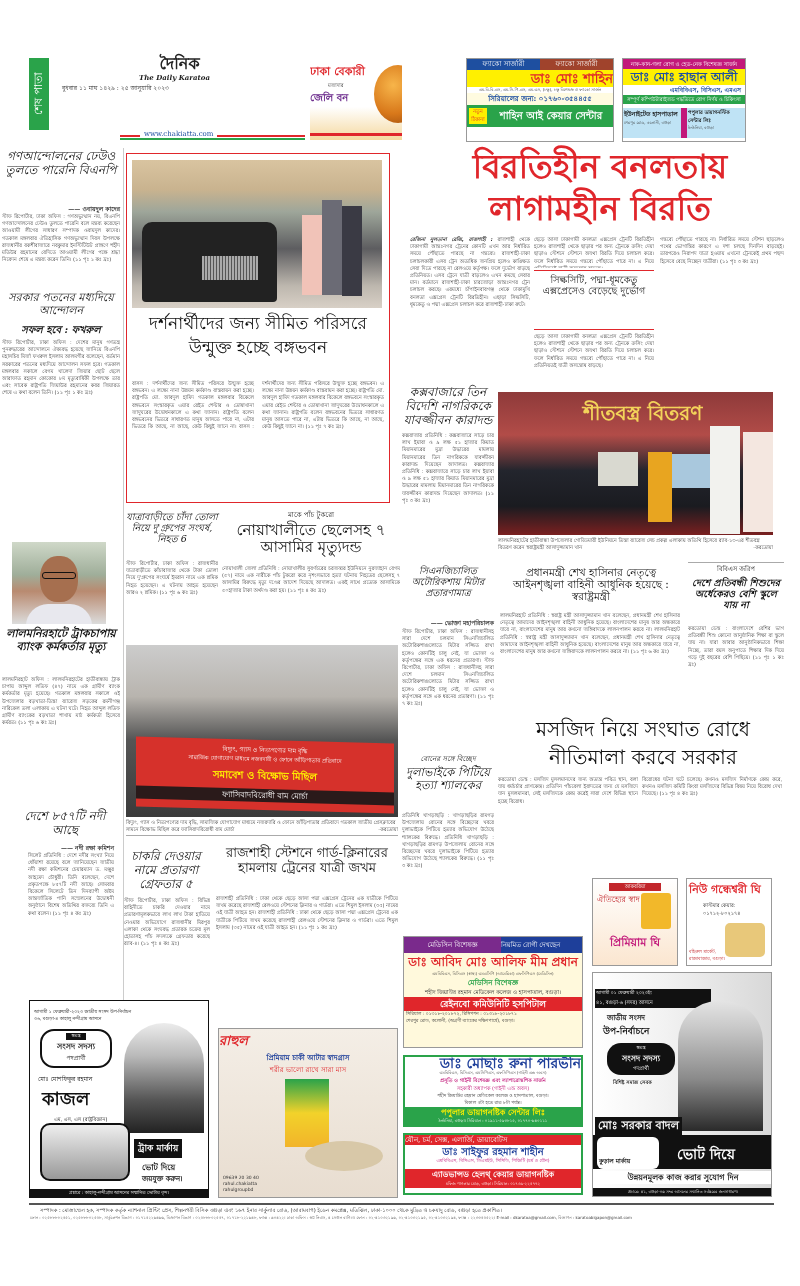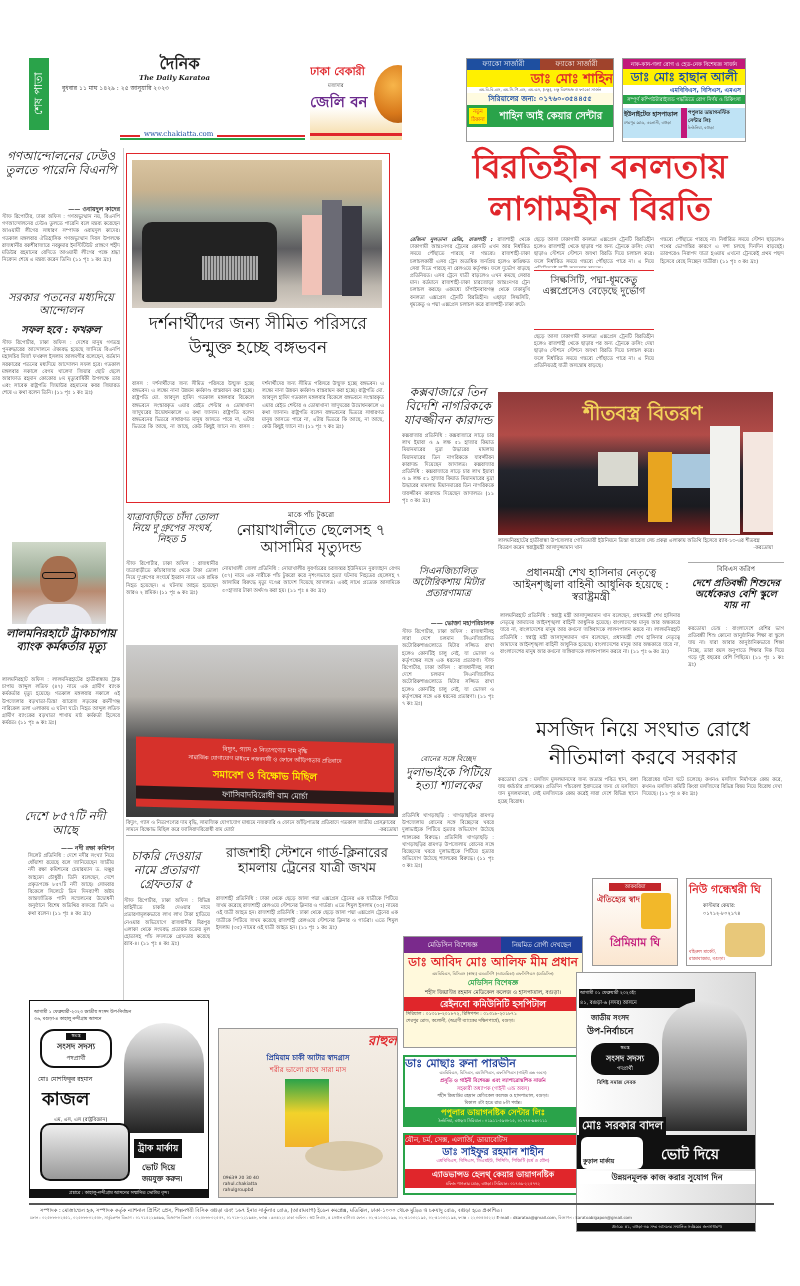--- a/index.html
+++ b/index.html
@@ -27,21 +27,21 @@
 </div>
 <div class="abs" style="left:120px;top:134px;width:185px;height:6px">
   <div style="position:absolute;left:0;right:0;top:1px;height:2px;background:#e0262b"></div>
   <div style="position:absolute;left:0;right:0;top:4px;height:2px;background:#2aa34a"></div>
 </div>
 <div class="abs" style="left:140px;top:130px;background:#fff;padding:0 4px;font-family:'DejaVu Serif',serif;font-size:7px;color:#1e4fa0">www.chakiatta.com</div>
 
 <div class="abs ad" style="left:310px;top:57px;width:92px;height:83px;border:none;background:linear-gradient(180deg,#fff 0,#fff 60%,#f5d9a0 100%)">
   <div style="font-weight:bold;color:#e0262b;font-size:11px;text-align:left;margin-top:6px">ঢাকা বেকারী</div>
   <div style="font-size:5px;color:#333;margin-left:18px">মজাদার</div>
-  <div style="font-size:15px;color:#6b2a8c;font-weight:bold">জেলি বন</div>
+  <div style="font-size:10px;color:#6b2a8c;font-weight:bold">জেলি বন</div>
   <div style="position:absolute;right:-20px;top:8px;width:48px;height:58px;border-radius:50%;background:radial-gradient(circle at 40% 35%,#f7b54a,#d8781a 60%,#9a4a0d)"></div>
   <div style="position:absolute;left:0;bottom:4px;width:92px;height:3px;background:#e0262b"></div>
 </div>
 
 <div class="abs ad" style="left:466px;top:58px;width:148px;height:84px;background:#fff">
   <div style="display:flex;height:11px">
     <div style="flex:1;background:#1e4fa0;color:#fff;font-size:7px;text-align:center;line-height:11px">ফ্যাকো সার্জারী</div>
     <div style="flex:1;background:#a0432c;color:#fff;font-size:7px;text-align:center;line-height:11px">ফ্যাকো সার্জারী</div>
   </div>
   <div style="background:#fff000;color:#e0262b;font-weight:bold;font-size:13px;text-align:right;line-height:17px">ডাঃ মোঃ শাহিন</div>
@@ -105,21 +105,21 @@
   <div style="position:absolute;left:10px;top:62px;width:135px;height:80px;background:#222;border-radius:10px 10px 4px 4px"></div>
   <div style="position:absolute;left:70px;top:96px;width:56px;height:24px;background:repeating-linear-gradient(90deg,#aaa 0 2px,#555 2px 3px)"></div>
   <div style="position:absolute;left:190px;top:40px;width:20px;height:95px;background:#6b6b75"></div>
   <div style="position:absolute;left:210px;top:46px;width:20px;height:90px;background:#3a3a44"></div>
   <div style="position:absolute;left:170px;top:55px;width:20px;height:80px;background:#f1c3b8"></div>
 </div>
 <div class="abs hl" style="left:130px;top:314px;width:256px;font-size:17px">দর্শনার্থীদের জন্য সীমিত পরিসরে</div>
 <div class="abs hl" style="left:130px;top:338px;width:256px;font-size:17px">উন্মুক্ত হচ্ছে বঙ্গভবন</div>
 <div class="abs body" style="left:132px;top:380px;width:252px;height:118px;column-count:2;column-gap:8px"><span>বাসস : দর্শনার্থীদের জন্য সীমিত পরিসরে উন্মুক্ত হচ্ছে বঙ্গভবন। এ লক্ষ্যে নানা উন্নয়ন কর্মকাণ্ড বাস্তবায়ন করা হচ্ছে। রাষ্ট্রপতি মো. আবদুল হামিদ গতকাল মঙ্গলবার বিকেলে বঙ্গভবনে সংস্কারকৃত এয়ার রেইড শেল্টার ও তোষাখানা জাদুঘরের উদ্বোধনকালে এ কথা জানান। রাষ্ট্রপতি বলেন বঙ্গভবনের ভিতরে সাধারণত মানুষ আসতে পারে না, এটার ভিতরে কি আছে, না আছে, কেউ কিছুই জানে না।</span> <span>বাসস : দর্শনার্থীদের জন্য সীমিত পরিসরে উন্মুক্ত হচ্ছে বঙ্গভবন। এ লক্ষ্যে নানা উন্নয়ন কর্মকাণ্ড বাস্তবায়ন করা হচ্ছে। রাষ্ট্রপতি মো. আবদুল হামিদ গতকাল মঙ্গলবার বিকেলে বঙ্গভবনে সংস্কারকৃত এয়ার রেইড শেল্টার ও তোষাখানা জাদুঘরের উদ্বোধনকালে এ কথা জানান। রাষ্ট্রপতি বলেন বঙ্গভবনের ভিতরে সাধারণত মানুষ আসতে পারে না, এটার ভিতরে কি আছে, না আছে, কেউ কিছুই জানে না।</span> <span class="cont">(১১ পৃঃ ৭ কঃ দ্রঃ)</span></div>
 
-<div class="abs hl" style="left:126px;top:512px;width:92px;font-size:9.5px;font-style:italic">যাত্রাবাড়ীতে চাঁদা তোলা নিয়ে দু'গ্রুপের সংঘর্ষ, নিহত 5</div>
+<div class="abs hl" style="left:126px;top:512px;width:92px;font-size:9.5px;font-style:italic">যাত্রাবাড়ীতে চাঁদা তোলা নিয়ে দু'গ্রুপের সংঘর্ষ, নিহত 6</div>
 <div class="abs body" style="left:126px;top:560px;width:92px;height:82px"><span>স্টাফ রিপোর্টার, ঢাকা অফিস : রাজধানীর যাত্রাবাড়ীতে কাঁচাবাজার থেকে টাকা তোলা নিয়ে দু'গ্রুপের সংঘর্ষে ইমরান নামে এক শ্রমিক নিহত হয়েছেন। এ ঘটনায় আহত হয়েছেন আরও ২ শ্রমিক।</span> <span class="cont">(১১ পৃঃ ৬ কঃ দ্রঃ)</span></div>
 
 <div class="abs hl" style="left:222px;top:511px;width:178px;font-size:7px">মাকে পাঁচ টুকরো</div>
 <div class="abs hl" style="left:222px;top:522px;width:178px;font-size:15px">নোয়াখালীতে ছেলেসহ ৭ আসামির মৃত্যুদন্ড</div>
 <div class="abs body" style="left:222px;top:565px;width:178px;height:75px"><span>নোয়াখালী জেলা প্রতিনিধি : নোয়াখালীর সুবর্ণচরের চরজব্বর ইউনিয়নে নুরজাহান বেগম (৫৭) নামে এক নারীকে পাঁচ টুকরো করে নৃশংসভাবে হত্যা ঘটনায় নিহতের ছেলেসহ ৭ আসামির বিরুদ্ধে মৃত্যু দণ্ডের আদেশ দিয়েছে আদালত। একই সাথে প্রত্যেক আসামিকে ৫০হাজার টাকা অর্থদণ্ড করা হয়।</span> <span class="cont">(১১ পৃঃ ৪ কঃ দ্রঃ)</span></div>
 
 <div class="abs photo" style="left:126px;top:645px;width:272px;height:172px;background:linear-gradient(180deg,#ccc 0,#b8b4ae 30%,#555 55%,#3a3a3a)">
   <div style="position:absolute;left:10px;top:95px;width:258px;height:70px;background:#d6312b;transform:skewY(1.5deg)">
     <div style="color:#fff;font-size:6px;text-align:center;margin-top:5px">বিদ্যুৎ, গ্যাস ও নিত্যপণ্যের দাম বৃদ্ধি</div>
     <div style="color:#fff;font-size:5.5px;text-align:center">সামাজিক যোগাযোগ মাধ্যমে নজরদারী ও ফোনে আঁড়িপাতার প্রতিবাদে</div>
@@ -165,65 +165,65 @@
 <div class="abs hl" style="left:402px;top:766px;width:92px;font-size:11.5px;font-style:italic">দুলাভাইকে পিটিয়ে হত্যা শ্যালকের</div>
 <div class="abs body" style="left:402px;top:812px;width:92px;height:102px"><span>প্রতিনিধি খাগড়াছড়ি : খাগড়াছড়ির রামগড় উপজেলায় বোনের সঙ্গে বিচ্ছেদের খবরে দুলাভাইকে পিটিয়ে হত্যার অভিযোগ উঠেছে শ্যালকের বিরুদ্ধে।</span> <span>প্রতিনিধি খাগড়াছড়ি : খাগড়াছড়ির রামগড় উপজেলায় বোনের সঙ্গে বিচ্ছেদের খবরে দুলাভাইকে পিটিয়ে হত্যার অভিযোগ উঠেছে শ্যালকের বিরুদ্ধে।</span> <span class="cont">(১১ পৃঃ ৩ কঃ দ্রঃ)</span></div>
 
 <div class="abs hl" style="left:498px;top:718px;width:290px;font-size:20px">মসজিদ নিয়ে সংঘাত রোধে</div>
 <div class="abs hl" style="left:498px;top:746px;width:290px;font-size:20px">নীতিমালা করবে সরকার</div>
 <div class="abs body" style="left:498px;top:776px;width:140px;height:135px">করতোয়া ডেস্ক : মসজিদ মুসলমানদের জন্য অত্যন্ত পবিত্র স্থান, বলা যায় ধর্মচর্চার প্রাণকেন্দ্র। প্রতিদিন পাঁচবেলা ইবাদতের জন্য যে মসজিদে যান মুসলমানরা, সেই মসজিদকে কেন্দ্র করেই সারা দেশে বিভিন্ন স্থানে হচ্ছে বিরোধ।</div>
 <div class="abs body" style="left:642px;top:776px;width:140px;height:52px"><span>বিরোধের ঘটনা ঘটে চলেছে। কখনও মসজিদ নির্মাণকে কেন্দ্র করে, কখনও মসজিদ কমিটি কিংবা মসজিদের বিভিন্ন বিষয় নিয়ে বিরোধ দেখা দিয়েছে।</span> <span class="cont">(১১ পৃঃ ৪ কঃ দ্রঃ)</span></div>
 
 <div class="abs ad" style="left:592px;top:878px;width:86px;height:88px;background:linear-gradient(180deg,#fff 0,#fbe6d0 100%)">
   <div style="background:#c2262b;color:#fff;font-size:5px;text-align:center;margin:4px 16px 2px">আকবরিয়া</div>
-  <div style="color:#c2262b;font-size:8px;font-weight:bold;margin-left:4px">ঐতিহ্যের স্বাদ</div>
+  <div style="color:#c2262b;font-size:8px;font-weight:normal;margin-left:4px">ঐতিহ্যের স্বাদ</div>
   <div style="position:absolute;right:6px;top:14px;width:30px;height:36px;background:#f2b82a;border-radius:3px"></div>
   <div style="position:absolute;bottom:12px;left:0;right:0;text-align:center;color:#c2187a;font-size:11px;font-weight:bold">প্রিমিয়াম ঘি</div>
 </div>
 <div class="abs ad" style="left:686px;top:878px;width:86px;height:88px;background:#fff">
   <div style="color:#e0262b;font-size:11px;font-weight:bold;padding:2px">নিউ গন্ধেশ্বরী ঘি</div>
   <div style="font-size:5px;color:#222;padding-left:16px">কাস্টমার কেয়ার: ০১৭১২-৮০২১৭৪</div>
   <div style="position:absolute;right:6px;top:44px;width:40px;height:34px;background:#e8c87a;border-radius:5px"></div>
   <div style="position:absolute;left:2px;bottom:2px;width:40px;font-size:4.5px;color:#c2262b">বহিরুল মার্কেট, রাজাবাজার, বগুড়া।</div>
 </div>
 
 <div class="abs ad" style="left:403px;top:936px;width:180px;height:112px;background:#fff9dc">
   <div style="display:flex;height:16px">
     <div style="flex:1.2;background:#7a2a8c;color:#fff;font-size:7px;text-align:center;line-height:16px">মেডিসিন বিশেষজ্ঞ</div>
-    <div style="flex:1;background:#1e3f9a;color:#fff;font-size:6.5px;text-align:center;line-height:16px">নিয়মিত রোগী দেখছেন</div>
+    <div style="flex:1;background:#1e3f9a;color:#fff;font-size:6.5px;line-height:16px">নিয়মিত রোগী দেখছেন</div>
   </div>
   <div style="color:#e0262b;font-size:12px;font-weight:bold;text-align:center;line-height:18px">ডাঃ আবিদ মোঃ আলিফ মীম প্রধান</div>
   <div style="font-size:4px;text-align:center;color:#333">এমবিবিএস, বিসিএস (স্বাস্থ্য) এমএসিপি (আমেরিকা) এফসিপিএস (মেডিসিন)</div>
   <div style="color:#2aa34a;font-size:7px;font-weight:bold;text-align:center;line-height:10px">মেডিসিন বিশেষজ্ঞ</div>
   <div style="font-size:5.5px;text-align:center;color:#222;line-height:9px">শহীদ জিয়াউর রহমান মেডিকেল কলেজ ও হাসপাতাল, বগুড়া।</div>
   <div style="background:#e0262b;color:#fff;font-size:9px;font-weight:bold;text-align:center;line-height:14px">রেইনবো কমিউনিটি হসপিটাল</div>
   <div style="font-size:4.5px;color:#333;padding-left:2px">সিরিয়াল : ০১৩১৮-২০১৮৭২, রিসিপশন : ০১৩১৮-২০১৮৭১</div>
   <div style="font-size:4.5px;color:#333;padding-left:2px">শেরপুর রোড, কলোনী, (অগ্রণী ব্যাংকের দক্ষিণপার্শ্বে), বগুড়া।</div>
 </div>
 
 <div class="abs ad" style="left:403px;top:1055px;width:180px;height:72px;border:2px solid #2aa34a;background:#fff">
-  <div style="color:#1e3f9a;font-size:11px;font-weight:bold;text-align:left;line-height:13px">ডাঃ মোছাঃ রুনা পারভীন</div>
+  <div style="color:#1e3f9a;font-size:14px;font-weight:bold;text-align:right;line-height:13px">ডাঃ মোছাঃ রুনা পারভীন</div>
   <div style="font-size:4px;text-align:center;color:#333">এমবিবিএস, বিসিএস, এমসিপিএস, এফসিপিএস (গাইনী এন্ড অবস)</div>
   <div style="font-size:5px;text-align:center;color:#c2187a;font-weight:bold">প্রসূতি ও গাইনী বিশেষজ্ঞ এবং ল্যাপারোস্কপিক সার্জন</div>
   <div style="font-size:5px;text-align:center;color:#c2187a">সহকারী অধ্যাপক (গাইনী এন্ড অবস)</div>
   <div style="font-size:4.5px;text-align:center;color:#333">শহীদ জিয়াউর রহমান মেডিকেল কলেজ ও হাসপাতাল, বগুড়া।</div>
   <div style="font-size:4.5px;text-align:center;color:#333">বিকাল ৫টা হতে রাত ৮টা পর্যন্ত।</div>
   <div style="background:#2aa34a;color:#fff000;font-size:8px;font-weight:bold;text-align:center;line-height:11px">পপুলার ডায়াগনষ্টিক সেন্টার লিঃ</div>
   <div style="background:#2aa34a;color:#fff;font-size:4px;text-align:center">ঠনঠনিয়া, বগুড়া। সিরিয়াল : ০১৯১১-৫৯৩৮১৫, ০১৭৭০-৬৪০১১১</div>
 </div>
 
 <div class="abs ad" style="left:403px;top:1133px;width:180px;height:62px;border:2px solid #2aa34a;background:#fff">
   <div style="background:#e0262b;color:#fff;font-size:7px;text-align:left;line-height:10px">যৌন, চর্ম, সেক্স, এলার্জি, ডায়াবেটিস</div>
   <div style="color:#1e3f9a;font-size:10px;font-weight:bold;text-align:center;line-height:13px">ডাঃ সাইফুর রহমান শাহীন</div>
   <div style="font-size:4.5px;text-align:center;color:#c2187a">এমবিবিএস, বিসিএস, ডিএমইউ, সিসিডি, পিজিটি (চর্ম ও যৌন)</div>
   <div style="background:#e0262b;color:#fff;font-size:8px;font-weight:bold;text-align:center;line-height:12px;margin-top:4px">এ্যাডভান্সড হেলথ্ কেয়ার ডায়াগনষ্টিক</div>
   <div style="background:#e0262b;color:#fff;font-size:4px;text-align:center">মফিজ পাগলার মোড়, বগুড়া। সিরিয়াল: ০১৭৩৯-২২৫৭৭২</div>
 </div>
 
-<div class="abs ad" style="left:576px;top:972px;width:180px;height:260px;background:linear-gradient(90deg,#fff 0,#f2f2f2 40%,#d8d8d8 100%)">
+<div class="abs ad" style="left:592px;top:972px;width:180px;height:225px;background:linear-gradient(90deg,#fff 0,#f2f2f2 40%,#d8d8d8 100%)">
   <div style="background:#111;color:#fff;font-size:4.5px;margin:16px 60px 0 2px;padding:1px">আগামী ০১ ফেব্রুয়ারী ২০২৩ইং</div>
   <div style="background:#111;color:#fff;font-size:5px;margin:0 60px 0 2px;padding:1px">৪১, বগুড়া-৬ (সদর) আসনে</div>
   <div style="font-size:7px;color:#111;margin:4px 0 0 14px;font-weight:bold">জাতীয় সংসদ</div>
   <div style="font-size:9px;color:#111;margin-left:10px;font-weight:bold">উপ-নির্বাচনে</div>
   <div style="background:#111;color:#fff;border-radius:14px;width:68px;margin:4px 0 0 14px;text-align:center;padding:2px">
     <div style="font-size:4.5px">স্বতন্ত্র</div>
     <div style="font-size:8px;font-weight:bold">সংসদ সদস্য</div>
     <div style="font-size:5px">পদপ্রার্থী</div>
   </div>
   <div style="font-size:5px;color:#111;margin:4px 0 0 20px;font-weight:bold">বিশিষ্ট সমাজ সেবক</div>
@@ -251,21 +251,21 @@
   <div style="font-size:5px;margin-left:24px;color:#111">এম, এস, এস (রাষ্ট্রবিজ্ঞান)</div>
   <div style="position:absolute;right:4px;top:22px;width:80px;height:110px;background:linear-gradient(180deg,#ececec 0,#b9b9b9 30%,#555 70%,#222 100%);border-radius:40px 40px 0 0"></div>
   <div style="position:absolute;left:10px;top:122px;width:90px;height:58px;border:2px solid #111;border-radius:10px;background:linear-gradient(180deg,#eee,#999)"></div>
   <div style="position:absolute;left:104px;top:138px;background:#111;color:#fff;font-size:9px;font-weight:bold;padding:2px 4px">ট্রাক মার্কায়</div>
   <div style="position:absolute;left:112px;top:160px;font-size:8px;font-weight:bold;color:#111">ভোট দিয়ে</div>
   <div style="position:absolute;left:112px;top:172px;font-size:7px;font-weight:bold;color:#111">জয়যুক্ত করুন।</div>
   <div style="position:absolute;left:0;bottom:0;width:178px;background:#111;color:#fff;font-size:4.5px;text-align:center;line-height:8px">প্রচারে : কাহালু-নন্দীগ্রাম আসনের সম্মানিত ভোটার বৃন্দ।</div>
 </div>
 
 <div class="abs ad" style="left:218px;top:1028px;width:180px;height:170px;background:linear-gradient(180deg,#f4eee6,#e8ddd0)">
-  <div style="color:#e0262b;font-size:13px;font-weight:bold;text-align:right;font-style:italic;margin-top:2px">রাহুল</div>
+  <div style="color:#e0262b;font-size:13px;font-weight:bold;text-align:left;font-style:italic;margin-top:2px">রাহুল</div>
   <div style="color:#1e3f9a;font-size:7px;font-weight:bold;text-align:center">প্রিমিয়াম চাকী আটার স্বাদগ্রাস</div>
   <div style="color:#e0262b;font-size:7px;text-align:center">শরীর ভালো রাখে সারা মাস</div>
   <div style="position:absolute;left:66px;top:50px;width:44px;height:68px;background:linear-gradient(180deg,#2aa34a,#f2d22a 50%,#f2b42a)"></div>
   <div style="position:absolute;left:86px;top:112px;width:78px;height:30px;border-radius:50%;background:#d8c8a8"></div>
   <div style="position:absolute;left:4px;bottom:4px;font-size:4.5px;color:#333;line-height:6px">
     <div>09639 20 30 40</div>
     <div>rahul.chakiatta</div>
     <div>rahulgroupbd</div>
   </div>
 </div>

